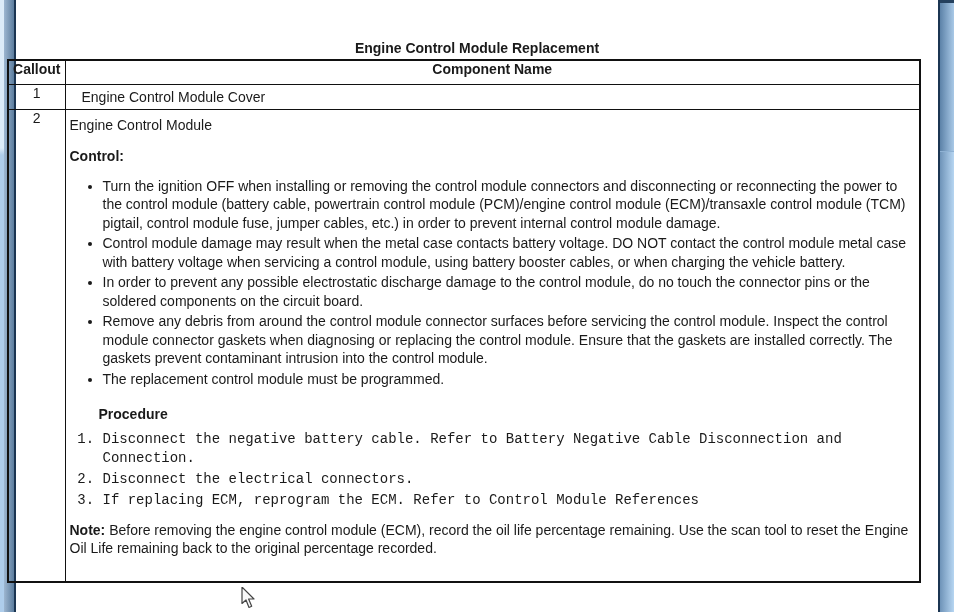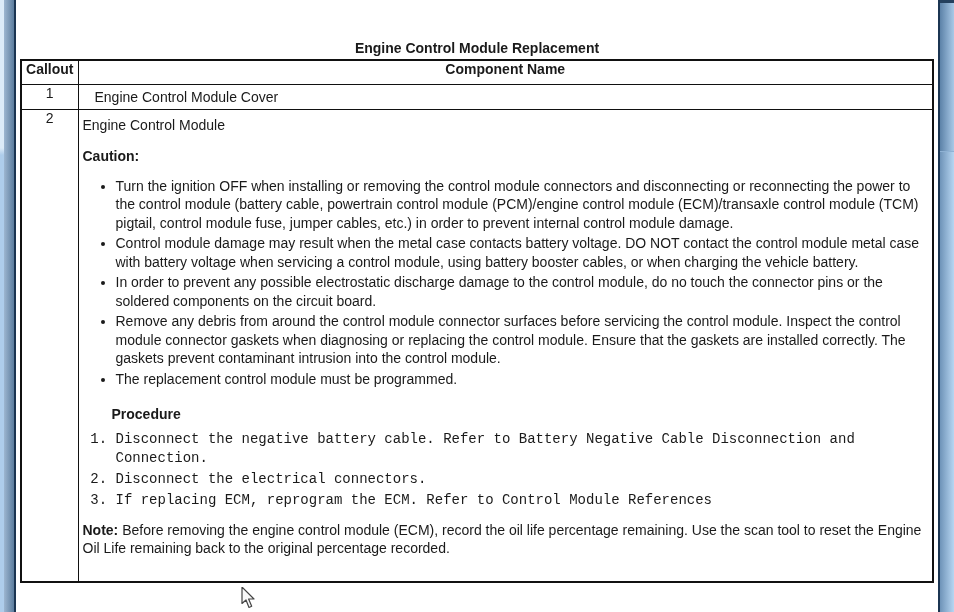--- a/index.html
+++ b/index.html
@@ -34,21 +34,21 @@
     border-top: 3px solid #24405e;
     border-bottom: 1px solid #8fb2d4;
   }
 
   
   .doc-title {
     position: absolute; left: 20px; top: 40px; width: 914px;
     text-align: center; font-weight: bold; font-size: 14px;
   }
   table.comp {
-    position: absolute; left: 20px; top: 59px;
+    position: absolute; left: 7px; top: 59px;
     width: 914px; height: 524px;
     border-collapse: collapse;
     font-size: 14px;
   }
   table.comp th, table.comp td {
     border: 1px solid #111111;
     vertical-align: top;
   }
   table.comp { border: 2px solid #111111; }
   th.callout-h, th.component-h {
@@ -101,21 +101,21 @@
   </thead>
   <tbody>
     <tr class="row-1">
       <td class="callout-cell">1</td>
       <td class="name-cell">Engine Control Module Cover</td>
     </tr>
     <tr class="row-2">
       <td class="callout-cell">2</td>
       <td class="big-cell">
         <div class="module-name">Engine Control Module</div>
-        <div class="caution-label">Caution:</div>
+        <div class="caution-label">Control:</div>
         <ul class="cautions">
           <li>Turn the ignition OFF when installing or removing the control module connectors and disconnecting or reconnecting the power to the control module (battery cable, powertrain control module (PCM)/engine control module (ECM)/transaxle control module (TCM) pigtail, control module fuse, jumper cables, etc.) in order to prevent internal control module damage.</li>
           <li>Control module damage may result when the metal case contacts battery voltage. DO NOT contact the control module metal case with battery voltage when servicing a control module, using battery booster cables, or when charging the vehicle battery.</li>
           <li>In order to prevent any possible electrostatic discharge damage to the control module, do no touch the connector pins or the soldered components on the circuit board.</li>
           <li>Remove any debris from around the control module connector surfaces before servicing the control module. Inspect the control module connector gaskets when diagnosing or replacing the control module. Ensure that the gaskets are installed correctly. The gaskets prevent contaminant intrusion into the control module.</li>
           <li>The replacement control module must be programmed.</li>
         </ul>
         <div class="procedure-label">Procedure</div>
         <ol class="steps">
           <li>Disconnect the negative battery cable. Refer to Battery Negative Cable Disconnection and Connection.</li>

